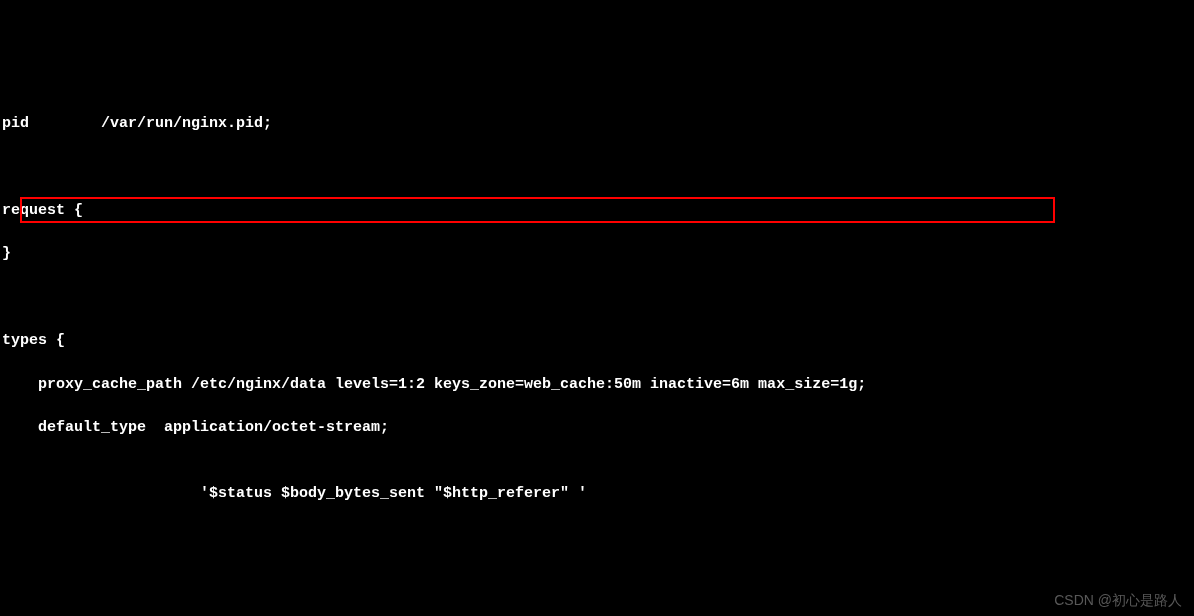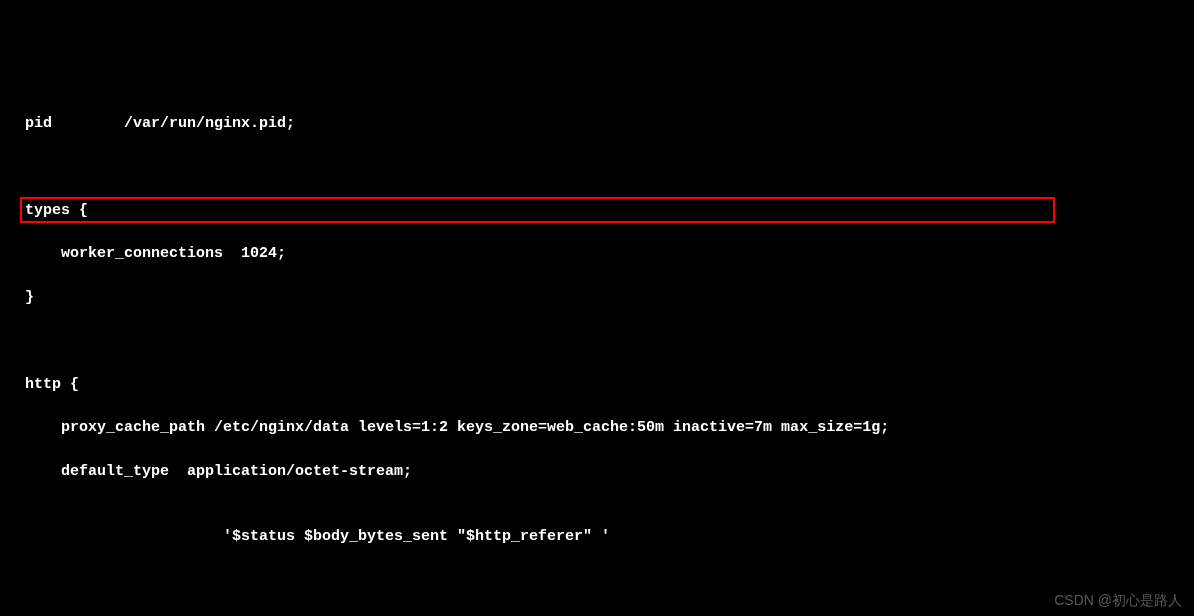--- a/index.html
+++ b/index.html
@@ -17,21 +17,20 @@
       padding: 4px 0 0 2px;
       width: 1194px;
       height: 616px;
       overflow: hidden;
       position: relative;
       white-space: pre;
     }
     .code-line {
       display: block;
       white-space: pre;
-      margin-left: 23px;
     }
     .highlight-box {
       position: absolute;
       border: 2px solid #ff0000;
       left: 20px;
       top: 197px;
       width: 1035px;
       height: 26px;
       pointer-events: none;
     }
@@ -49,27 +48,26 @@
   </style>
 </head>
 <body>
 
 
 
 <div>
 <span class="code-line">pid        /var/run/nginx.pid;</span>
 <span class="code-line"></span>
 <span class="code-line"></span>
-<span class="code-line">types {</span>
-<span class="code-line">    worker_connections  1024;</span>
+<span class="code-line">request {</span>
 <span class="code-line">}</span>
 <span class="code-line"></span>
 <span class="code-line"></span>
-<span class="code-line">http {</span>
-<span class="code-line">    proxy_cache_path /etc/nginx/data levels=1:2 keys_zone=web_cache:50m inactive=7m max_size=1g;</span>
+<span class="code-line">types {</span>
+<span class="code-line">    proxy_cache_path /etc/nginx/data levels=1:2 keys_zone=web_cache:50m inactive=6m max_size=1g;</span>
 <span class="code-line">    default_type  application/octet-stream;</span>
 <span class="code-line"></span>
 <span class="code-line">                      '$status $body_bytes_sent "$http_referer" '</span>
 
 <span class="code-line"></span>
 
 <span class="code-line"></span>
 
 
 <span class="code-line"></span>

